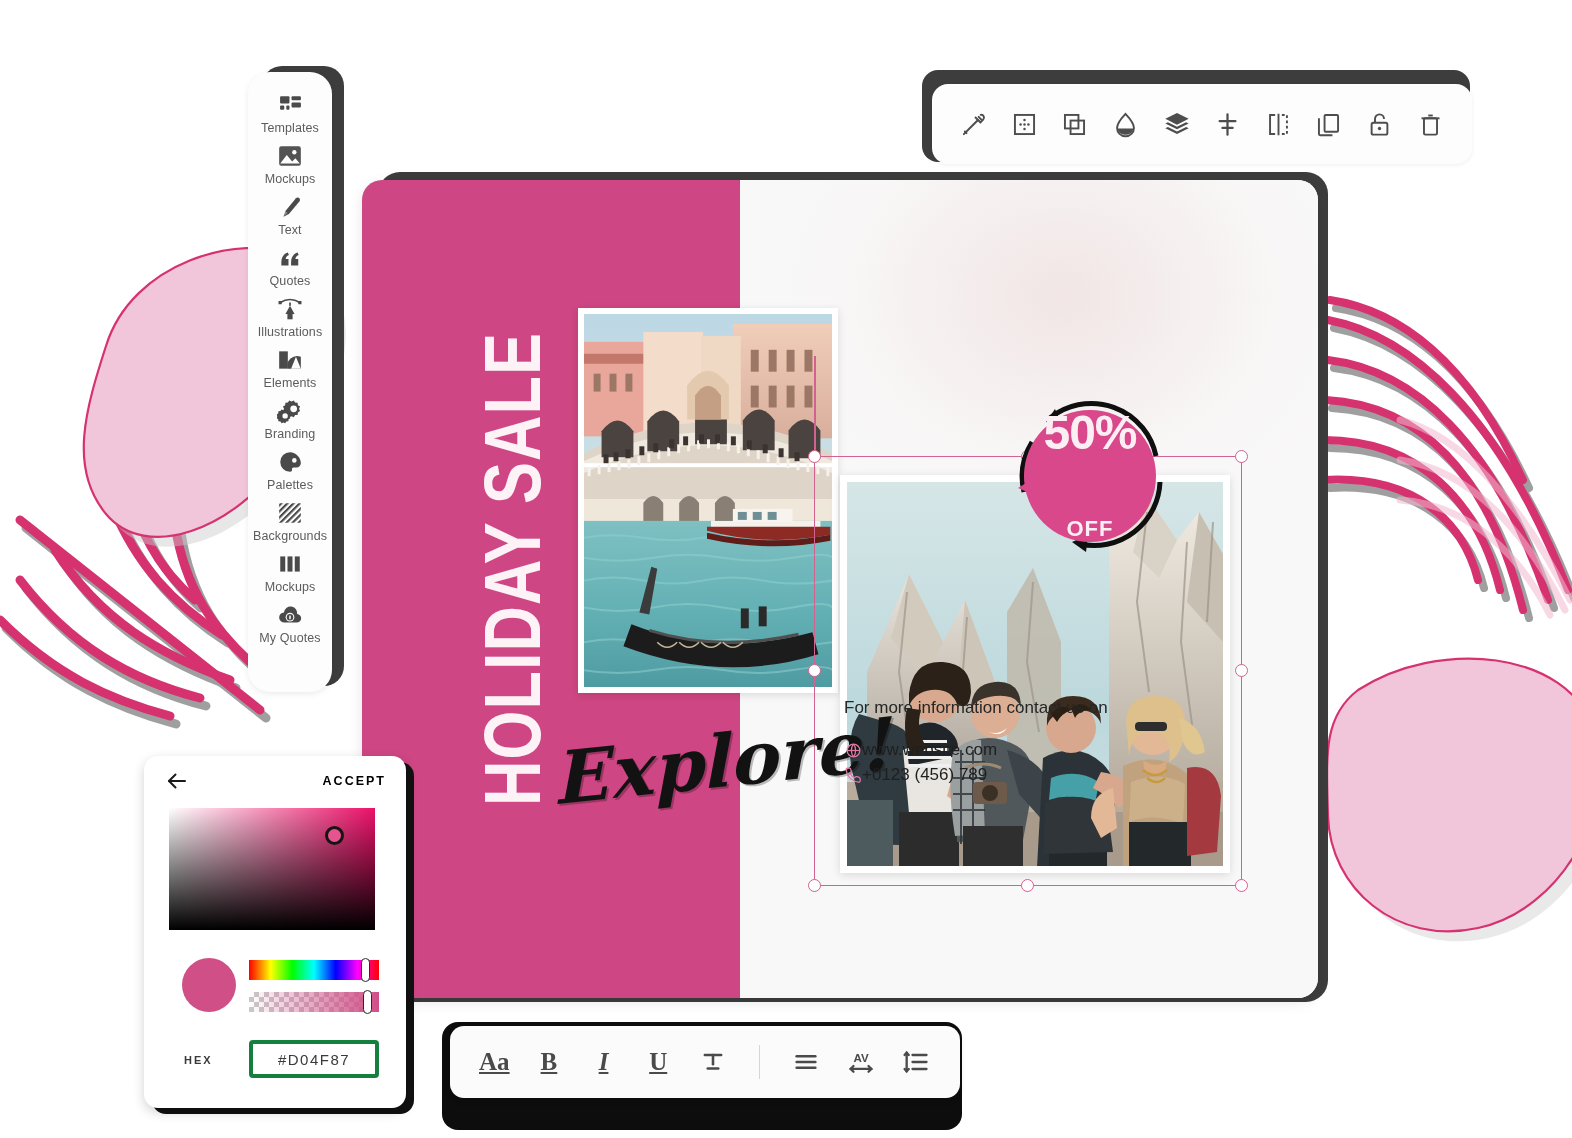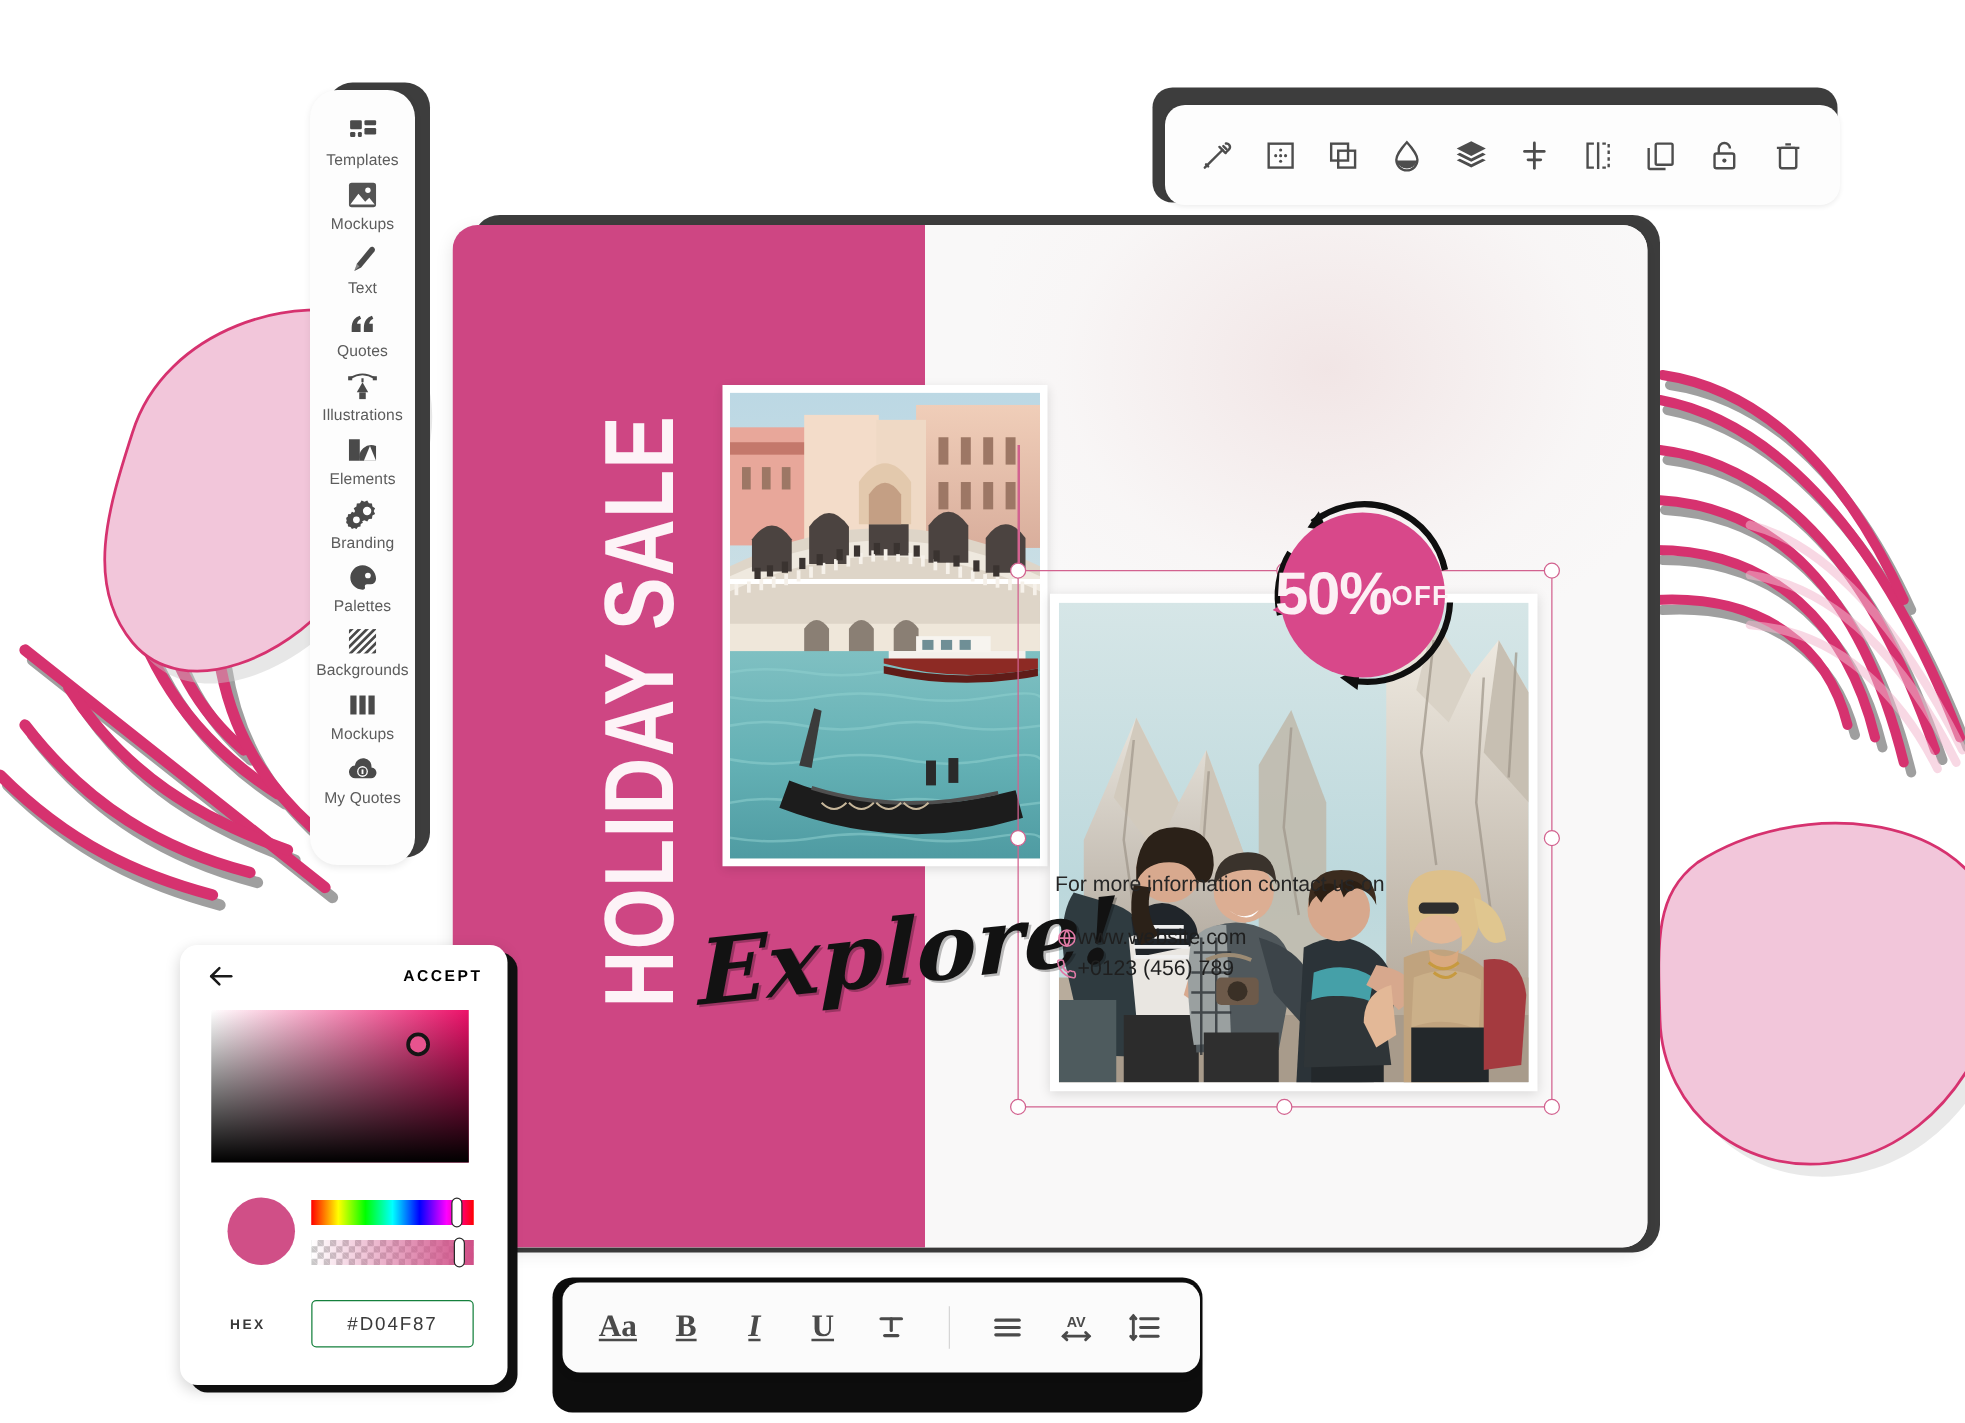--- a/index.html
+++ b/index.html
@@ -109,21 +109,21 @@
   }
   #hikers-photo{width:100%;height:100%;position:relative;overflow:hidden;}
 
   
   #badge{
     position:absolute;left:648px;top:216px;width:160px;height:160px;
   }
   #badge-circle{
     position:absolute;left:14px;top:14px;width:132px;height:132px;
     background:#d8488a;border-radius:50% 50% 50% 50%;
-    display:flex;align-items:center;justify-content:center;
+    display:flex;flex-direction:column;align-items:center;justify-content:space-between;
   }
   #badge-tail{
     position:absolute;left:8px;top:70px;width:36px;height:38px;background:#d8488a;
     clip-path:polygon(100% 0,100% 100%,0 58%);
   }
   #badge-pct{
     font-weight:bold;font-size:48px;color:#fceff4;line-height:.95;
     letter-spacing:-1px;font-family:"Liberation Sans",sans-serif;
   }
   #badge-off{
@@ -193,21 +193,21 @@
     background-size:100% 100%, 10px 10px, 10px 10px;
     background-position:0 0, 0 0, 5px 5px;
   }
   .slider-thumb{
     position:absolute;width:9px;height:24px;border-radius:5px;
     border:1.6px solid #2a2a2a;background:#fff;box-sizing:border-box;
   }
   #hex-label{position:absolute;left:40px;top:298px;font-size:11px;letter-spacing:2px;font-weight:bold;color:#3a3a3a;}
   #hex-field{
     position:absolute;left:105px;top:284px;width:130px;height:38px;
-    border:1px solid #15803d;border-radius:4px;background:#fff;
+    border:4px solid #15803d;border-radius:4px;background:#fff;
     display:flex;align-items:center;justify-content:center;
     font-size:15px;letter-spacing:1.5px;color:#3a3a3a;box-sizing:border-box;
   }
 
   
   #texttool-shadow{left:442px;top:1022px;width:520px;height:108px;border-radius:16px;background:#0d0d0d;}
   #texttoolbar{
     position:absolute;left:450px;top:1026px;width:510px;height:72px;
     background:#fbfbfb;border-radius:14px;
     display:flex;align-items:center;padding:0 26px;box-sizing:border-box;gap:18px;

